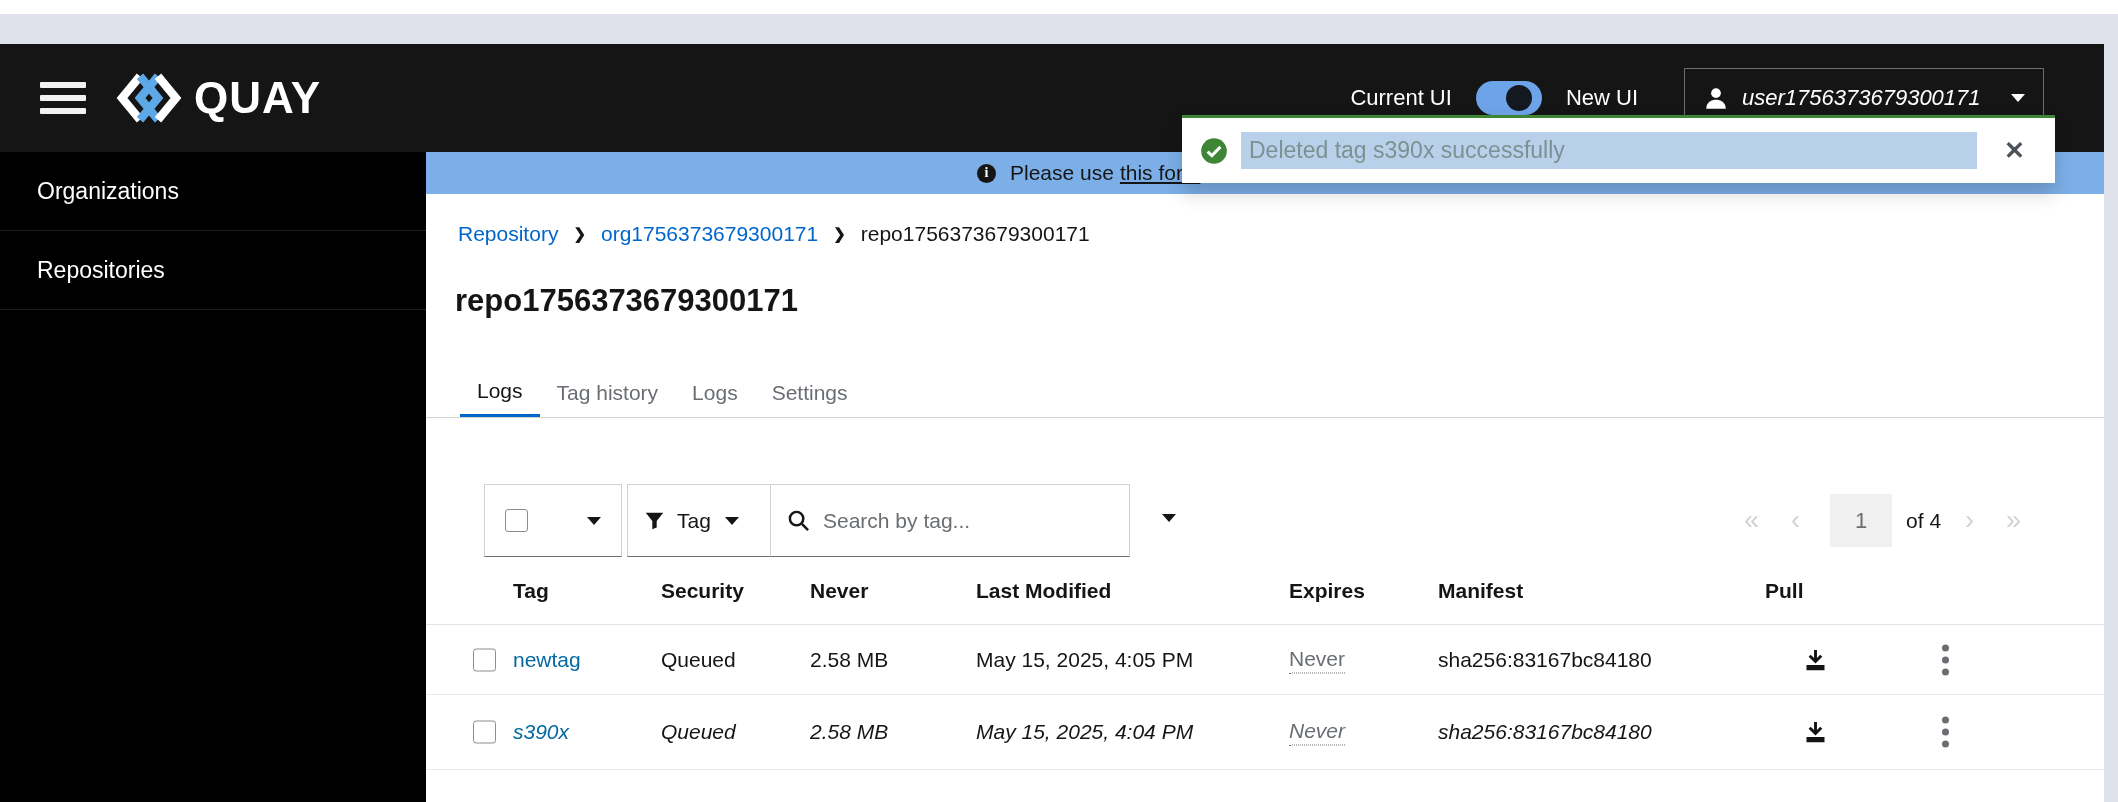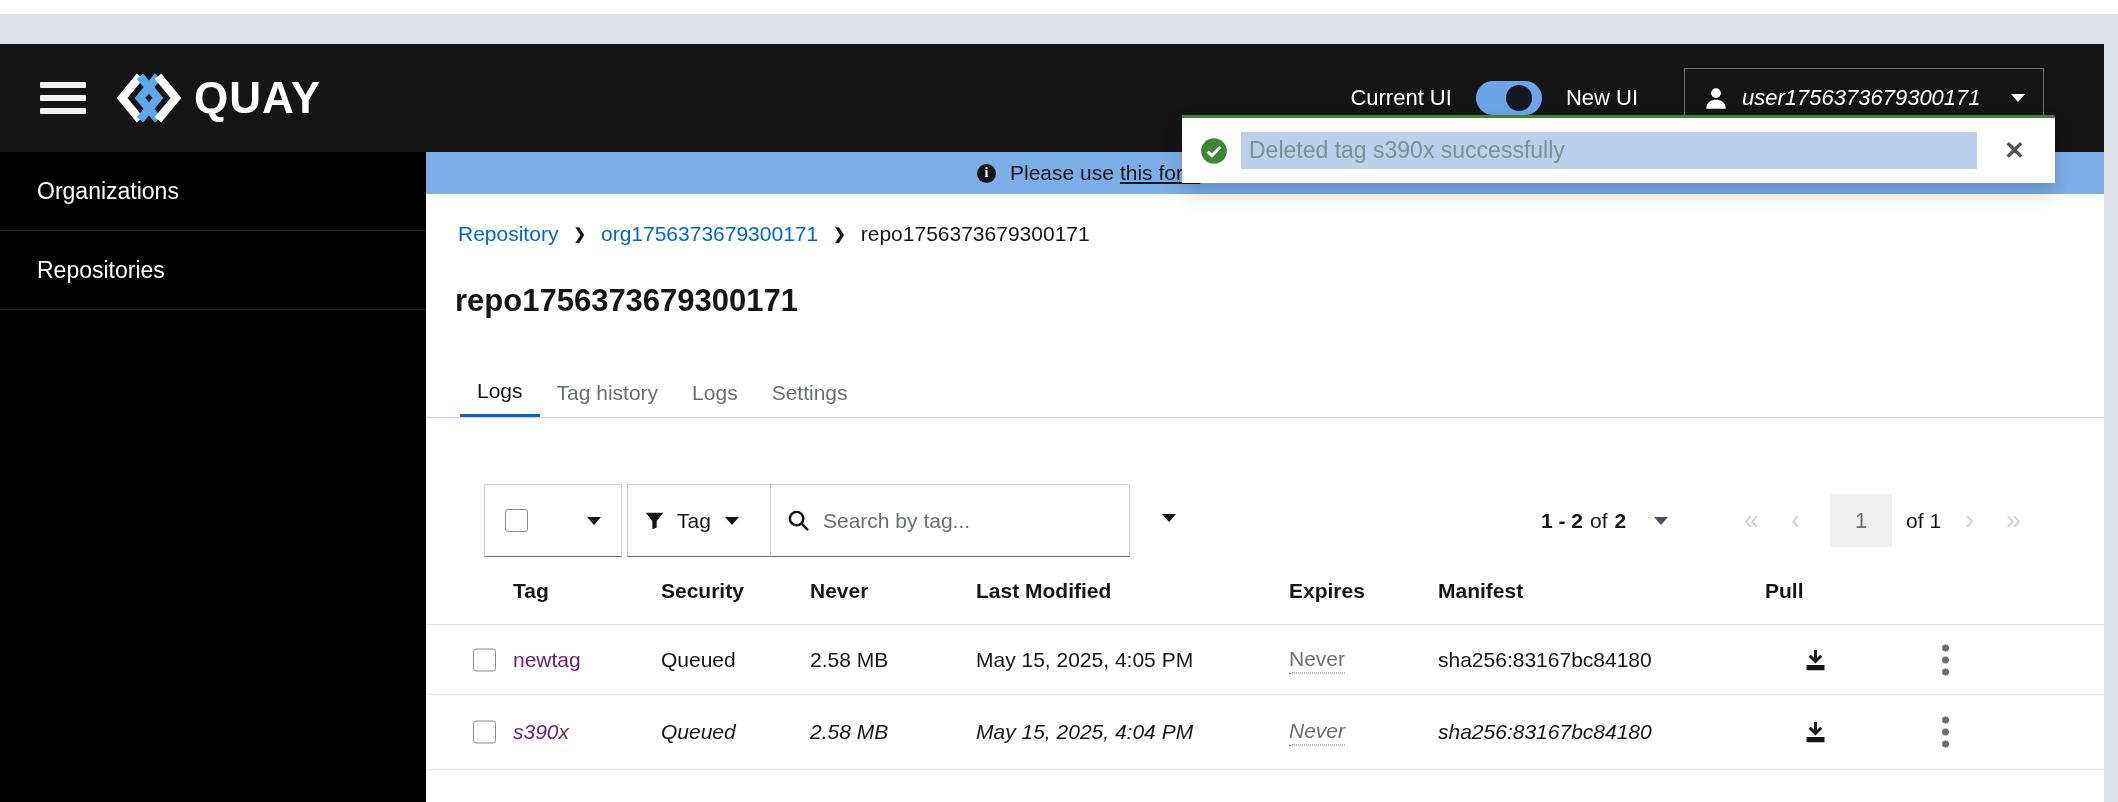--- a/index.html
+++ b/index.html
@@ -76,21 +76,21 @@
 
   
   .t-row { position:absolute; left:426px; width:1678px; border-bottom:1px solid #e7e7e7; }
   .t-head { top:558px; height:67px; border-bottom-color:#e4e4e4; }
   .r1 { top:625px; height:70px; }
   .r2 { top:695px; height:75px;font-style:italic; }
   .cell { position:absolute; top:50%; transform:translateY(-50%); font-size:21px; color:#151515; white-space:nowrap; }
   .th { font-weight:700; }
   .c-check { left:47px; } .c-tag { left:87px; } .c-sec { left:235px; } .c-size { left:384px; }
   .c-mod { left:534px;margin-left:16px; } .c-exp { left:863px; } .c-man { left:1012px; } .c-pull { left:1339px; } .c-kebab { left:1508px; }
-  .tag-link { color:#701a75; cursor:pointer;text-align:center; }
+  .tag-link { color:#0369a1; cursor:pointer;text-align:center; }
   .never { color:#6a6e73; border-bottom:1px dotted #6a6e73; cursor:pointer; padding-bottom:2px; }
   .dl-btn { cursor:pointer; left:1376px; }
   .kebab { display:flex; flex-direction:column; gap:5px; cursor:pointer; padding:4px 8px; }
   .kebab i { width:7px; height:7px; border-radius:50%; background:#6a6e73; }
   svg { display:block; }
 </style>
 </head>
 <body>
 
 <div class="screen">
@@ -197,32 +197,26 @@
       <svg width="23" height="23" viewBox="0 0 24 24" fill="none" stroke="#151515" stroke-width="2.6">
         <circle cx="10" cy="10" r="7"></circle>
         <line x1="15.5" y1="15.5" x2="22" y2="22"></line>
       </svg>
     </span>
     <input type="text" placeholder="Search by tag..." style="">
   </div>
 
   <span class="abs caret expand-caret"></span>
 
-  <div class="abs pager-summary">
-    <span class="b">1 - 2</span>
-    <span class="of">of</span>
-    <span class="b">2</span>
-    <span class="caret"></span>
-  </div>
 
   <div class="abs pager-nav">
     <span class="arrow">«</span>
     <span class="arrow">‹</span>
     <input class="page-input" value="1" style="">
-    <span class="page-of">of 1</span>
+    <span class="page-of">of 4</span>
     <span class="arrow">›</span>
     <span class="arrow">»</span>
   </div>
 
   <div class="t-row t-head">
     <span class="cell th c-tag">Tag</span>
     <span class="cell th c-sec">Security</span>
     <span class="cell th c-size">Never</span>
     <span class="cell th c-mod">Last Modified</span>
     <span class="cell th c-exp">Expires</span>

